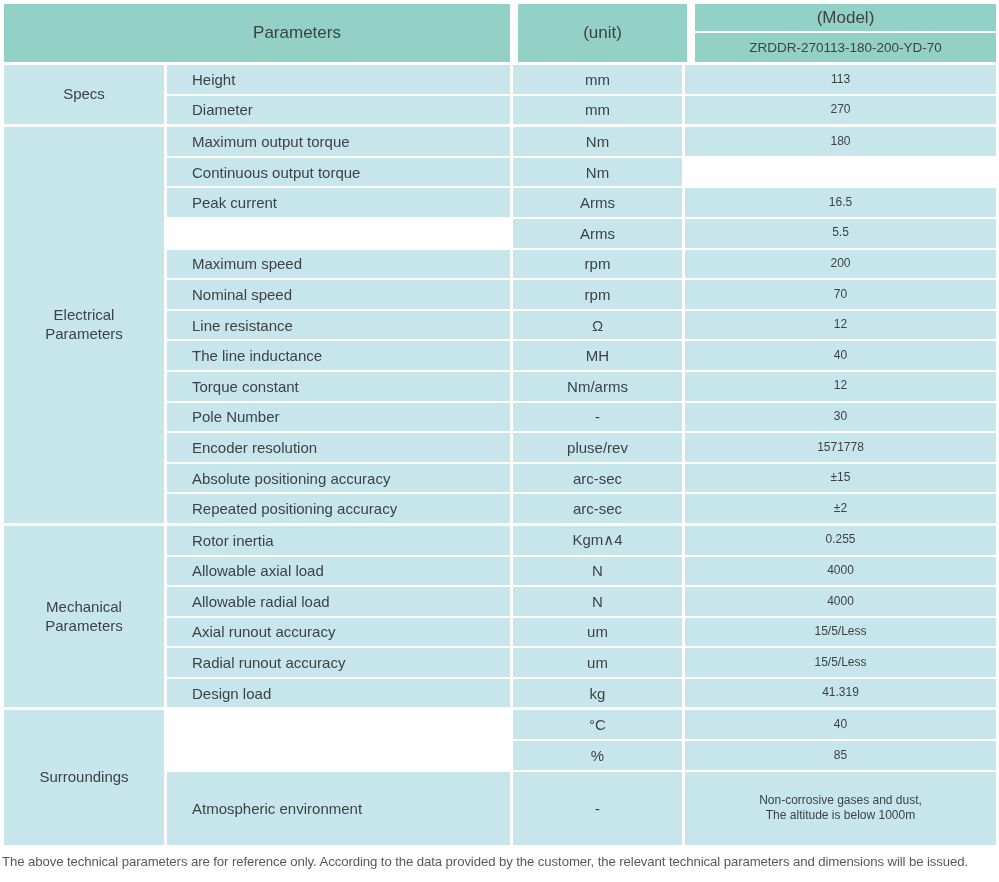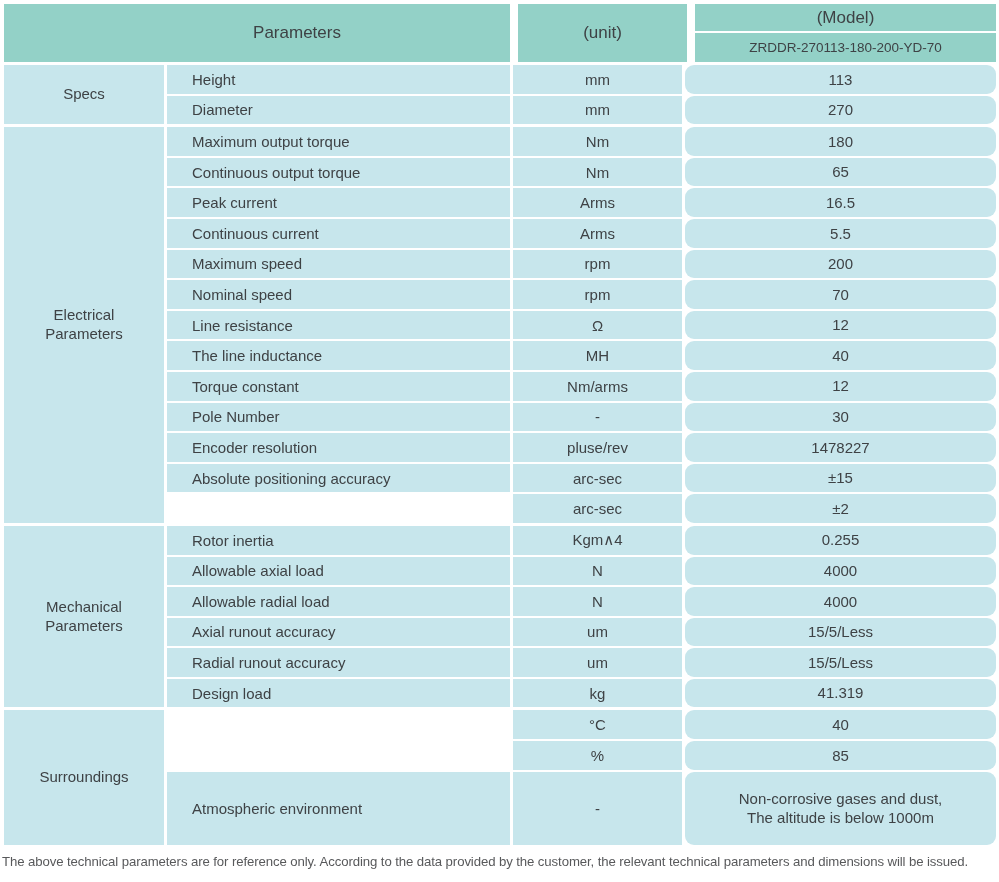--- a/index.html
+++ b/index.html
@@ -26,21 +26,21 @@
   .model-top{background:var(--header-bg);display:flex;align-items:center;justify-content:center;font-size:17px;}
   .model-bottom{background:var(--header-bg);display:flex;align-items:center;justify-content:center;font-size:13.5px;}
   
   .section{display:grid;grid-template-columns:160px 343px 169px 1fr;
            column-gap:3px;row-gap:2px;grid-auto-rows:28.6px;margin-top:3px;}
   .section[data-name="section-surroundings"]{grid-template-rows:28.6px 28.6px 73px;}
   .label-cell{grid-column:1;font-size:15px;line-height:1.25;}
   .label-cell span{display:inline-block;max-width:112px;}
   .param-cell{grid-column:2;justify-content:flex-start;text-align:right;padding-left:25px;font-size:15px;}
   .unit-cell{grid-column:3;font-size:15px;}
-  .value-cell{grid-column:4;font-size:15px;white-space:pre-line;line-height:1.3;border-radius:9px;}
+  .value-cell{grid-column:4;font-size:12px;white-space:pre-line;line-height:1.3;}
   
   .footer-note{margin:9px 2px 0 2px;font-size:13.2px;color:var(--muted);letter-spacing:-0.1px;}
 </style>
 </head>
 <body>
 
 <div class="table-wrap" data-name="spec-table">
 
   <div class="thead" data-name="table-header">
     <div class="hcell params-hcell" data-name="parameters-header-cell">Parameters</div>
@@ -65,25 +65,23 @@
       </div>
       <div class="section" data-name="section-electrical-parameters">
         <div class="cell label-cell" data-name="section-label" style="grid-row: 1 / span 13;">
           <span data-name="section-label-text">Electrical Parameters</span>
         </div>
         <div class="cell param-cell" data-name="parameter-name">Maximum output torque</div>
         <div class="cell unit-cell" data-name="parameter-unit">Nm</div>
         <div class="cell value-cell" data-name="parameter-value">180</div>
         <div class="cell param-cell" data-name="parameter-name">Continuous output torque</div>
         <div class="cell unit-cell" data-name="parameter-unit">Nm</div>
-        <div class="cell value-cell" data-name="parameter-value">65</div>
         <div class="cell param-cell" data-name="parameter-name">Peak current</div>
         <div class="cell unit-cell" data-name="parameter-unit">Arms</div>
         <div class="cell value-cell" data-name="parameter-value">16.5</div>
-        <div class="cell param-cell" data-name="parameter-name">Continuous current</div>
         <div class="cell unit-cell" data-name="parameter-unit">Arms</div>
         <div class="cell value-cell" data-name="parameter-value">5.5</div>
         <div class="cell param-cell" data-name="parameter-name">Maximum speed</div>
         <div class="cell unit-cell" data-name="parameter-unit">rpm</div>
         <div class="cell value-cell" data-name="parameter-value">200</div>
         <div class="cell param-cell" data-name="parameter-name">Nominal speed</div>
         <div class="cell unit-cell" data-name="parameter-unit">rpm</div>
         <div class="cell value-cell" data-name="parameter-value">70</div>
         <div class="cell param-cell" data-name="parameter-name">Line resistance</div>
         <div class="cell unit-cell" data-name="parameter-unit">Ω</div>
@@ -92,24 +90,25 @@
         <div class="cell unit-cell" data-name="parameter-unit">MH</div>
         <div class="cell value-cell" data-name="parameter-value">40</div>
         <div class="cell param-cell" data-name="parameter-name">Torque constant</div>
         <div class="cell unit-cell" data-name="parameter-unit">Nm/arms</div>
         <div class="cell value-cell" data-name="parameter-value">12</div>
         <div class="cell param-cell" data-name="parameter-name">Pole Number</div>
         <div class="cell unit-cell" data-name="parameter-unit">-</div>
         <div class="cell value-cell" data-name="parameter-value">30</div>
         <div class="cell param-cell" data-name="parameter-name">Encoder resolution</div>
         <div class="cell unit-cell" data-name="parameter-unit">pluse/rev</div>
-        <div class="cell value-cell" data-name="parameter-value">1478227</div>
+        <div class="cell value-cell" data-name="parameter-value">1571778</div>
         <div class="cell param-cell" data-name="parameter-name">Absolute positioning accuracy</div>
         <div class="cell unit-cell" data-name="parameter-unit">arc-sec</div>
         <div class="cell value-cell" data-name="parameter-value">±15</div>
+        <div class="cell param-cell" data-name="parameter-name">Repeated positioning accuracy</div>
         <div class="cell unit-cell" data-name="parameter-unit">arc-sec</div>
         <div class="cell value-cell" data-name="parameter-value">±2</div>
       </div>
       <div class="section" data-name="section-mechanical-parameters">
         <div class="cell label-cell" data-name="section-label" style="grid-row: 1 / span 6;">
           <span data-name="section-label-text">Mechanical Parameters</span>
         </div>
         <div class="cell param-cell" data-name="parameter-name">Rotor inertia</div>
         <div class="cell unit-cell" data-name="parameter-unit">Kgm∧4</div>
         <div class="cell value-cell" data-name="parameter-value">0.255</div>

